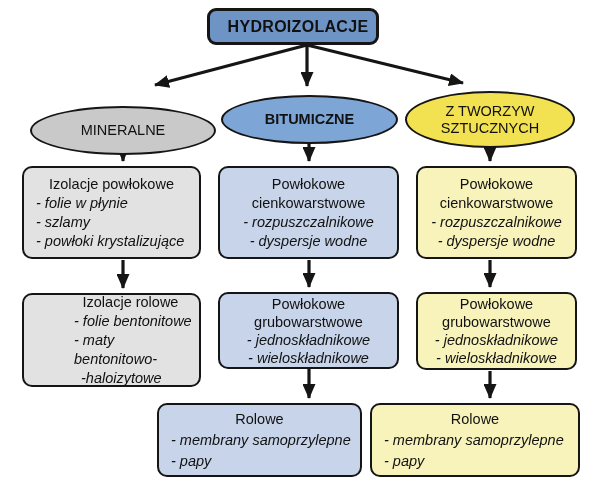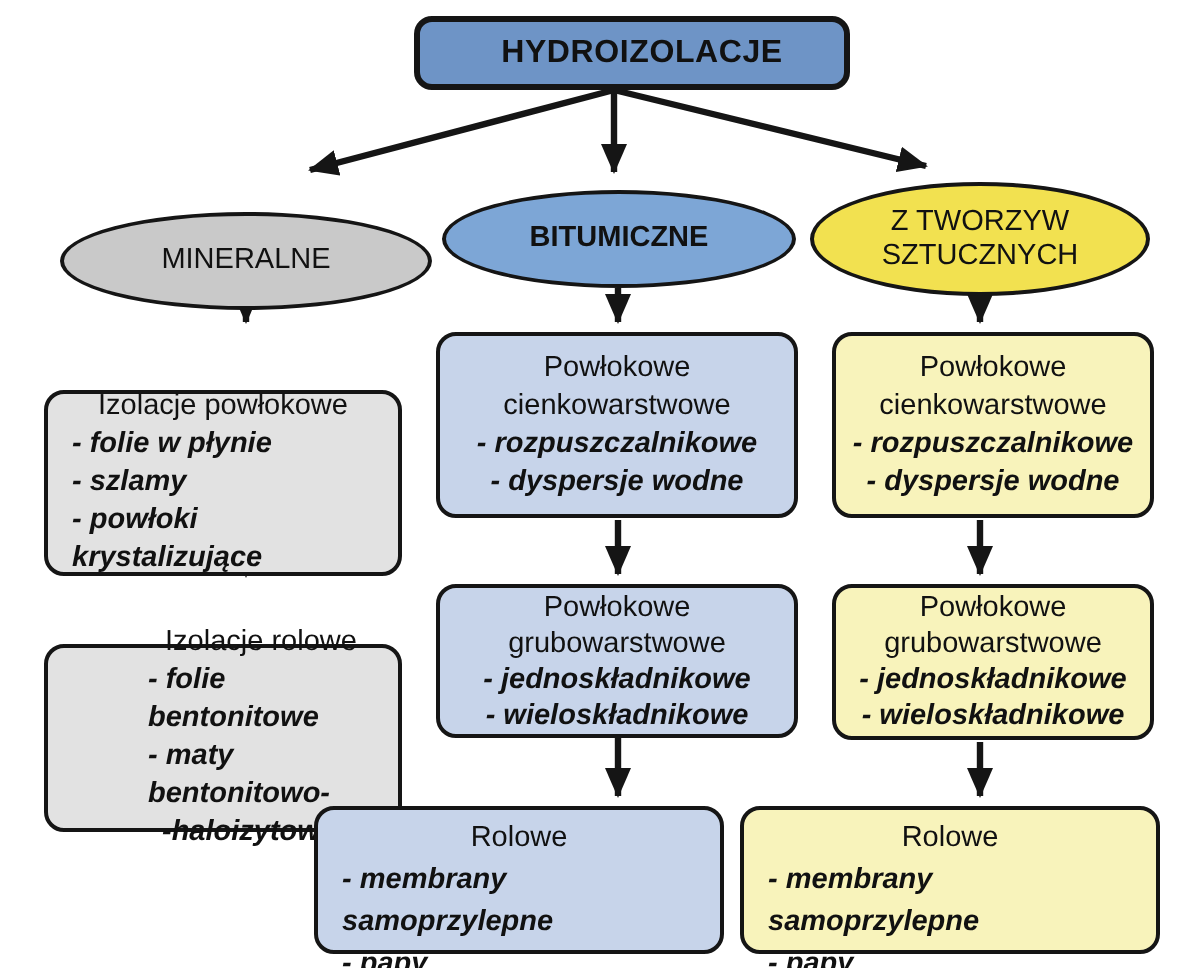--- a/index.html
+++ b/index.html
@@ -15,25 +15,25 @@
   .rootbox{
     border-radius:9px;border-width:3px;background:#6e94c6;
     font-weight:bold;font-size:16px;letter-spacing:.3px;
   }
   .ellipse{border-radius:50%;font-size:14.5px;line-height:17px;}
   .ell-gray{background:#c9c9c9;}
   .ell-blue{background:#7da6d6;font-weight:bold;}
   .ell-yellow{background:#f2e150;}
   .ell-yellow .lbl{display:block;width:112px;}
   .box{border-radius:10px;font-size:14.5px;line-height:19px;padding:4px 6px;}
-  .box-gray{background:#e2e2e2;margin-top:29px;}
+  .box-gray{background:#e2e2e2;}
   .box-blue{background:#c7d4ea;}
   .box-yellow{background:#f8f3bb;}
   .box .title{width:100%;text-align:center;}
-  .box .item{font-style:italic;width:100%;text-align:left;padding-left:6px;box-sizing:border-box;font-weight:bold;}
+  .box .item{font-style:italic;width:100%;text-align:left;padding-left:6px;box-sizing:border-box;}
   .box .item.center{text-align:center;padding-left:0;}
   .box .item.cont{padding-left:13px;}
   .tight{line-height:18px;}
   .rolowe{line-height:21px;justify-content:space-between;}
   svg.arrows{position:absolute;left:0;top:0;pointer-events:none;}
 </style>
 </head>
 <body>
 
 <div id="canvas">
@@ -55,21 +55,21 @@
 
       <line x1="123" y1="260" x2="123" y2="288" marker-end="url(#ah)"></line>
       <line x1="309" y1="260" x2="309" y2="287" marker-end="url(#ah)"></line>
       <line x1="490" y1="260" x2="490" y2="287" marker-end="url(#ah)"></line>
 
       <line x1="309" y1="369" x2="309" y2="398" marker-end="url(#ah)"></line>
       <line x1="490" y1="371" x2="490" y2="398" marker-end="url(#ah)"></line>
     </g>
   </svg>
 
-  <div class="node rootbox" style="left:207px;top:8px;width:218px;height:37px;padding-left:10px;">
+  <div class="node rootbox" style="left:207px;top:8px;width:172px;height:37px;padding-left:10px;">
     <span class="lbl">HYDROIZOLACJE</span>
   </div>
 
   <div class="node ellipse ell-gray" style="left:30px;top:106px;width:186px;height:49px;">
     <span class="lbl">MINERALNE</span>
   </div>
   <div class="node ellipse ell-blue" style="left:221px;top:95px;width:177px;height:49px;">
     <span class="lbl">BITUMICZNE</span>
   </div>
   <div class="node ellipse ell-yellow" style="left:405px;top:91px;width:170px;height:57px;">

